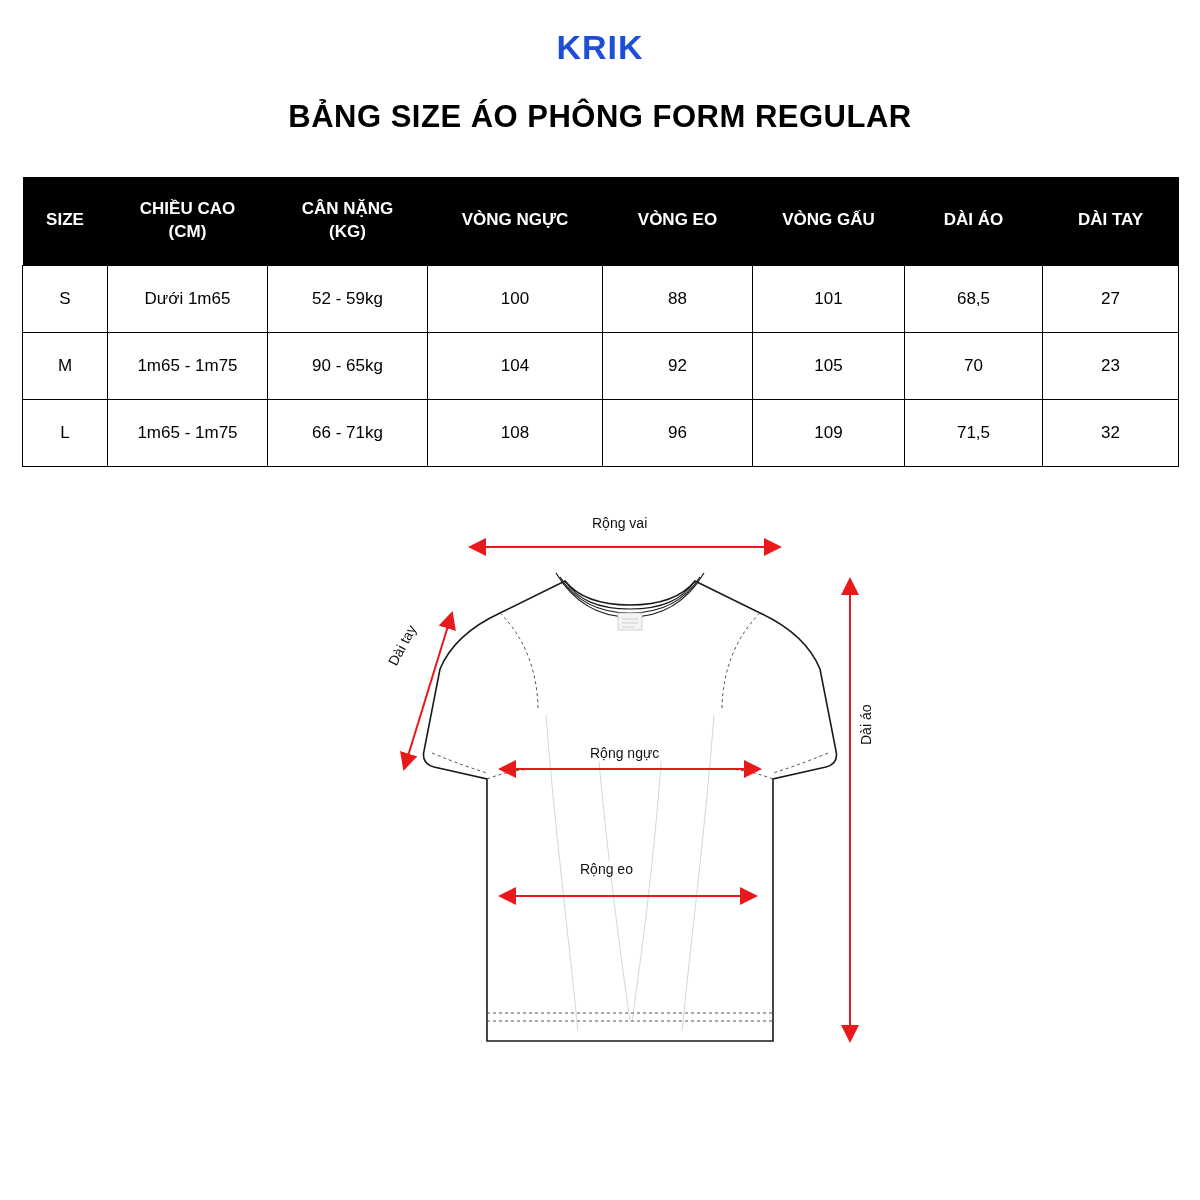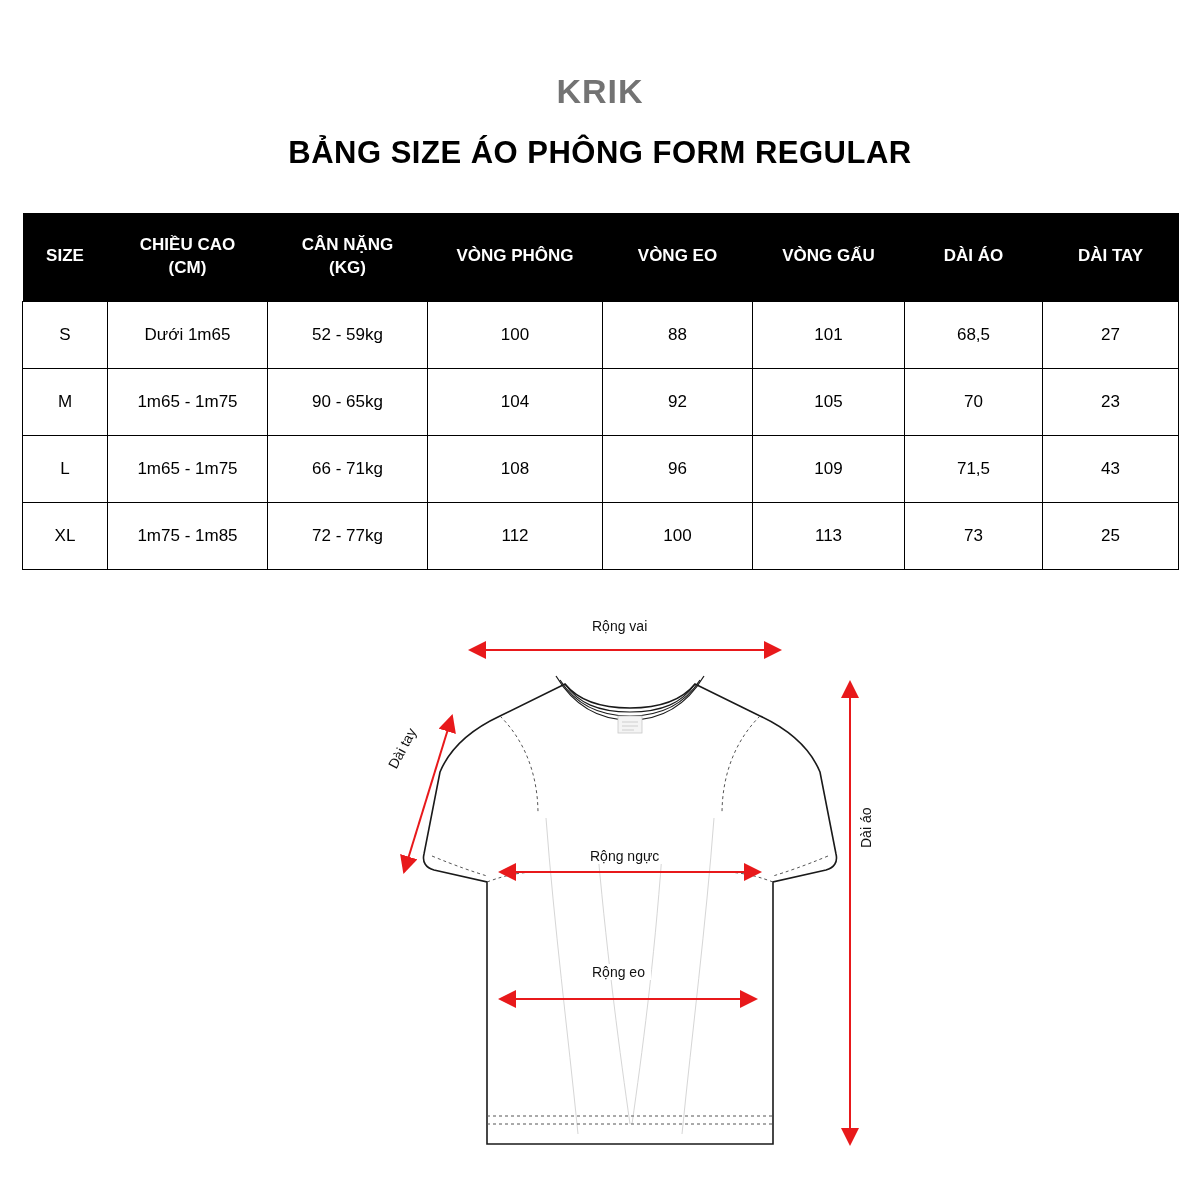--- a/index.html
+++ b/index.html
@@ -18,31 +18,31 @@
     height: 1200px;
     overflow: hidden;
   }
 
   
   .brand {
     text-align: center;
     font-size: 34px;
     font-weight: bold;
     letter-spacing: 1px;
-    margin-top: 72px;
-    color: #737373;
+    margin-top: 28px;
+    color: #1d4ed8;
   }
 
   
   .doc-title {
     text-align: center;
     font-size: 31px;
     font-weight: bold;
     letter-spacing: 0.5px;
-    margin-top: 24px;
+    margin-top: 32px;
     color: #000000;
   }
 
   
   .table-wrap {
     margin: 42px 22px 0 22px;
   }
   table.size-table {
     width: 1156px;
     border-collapse: collapse;
@@ -90,21 +90,21 @@
   .dlabel {
     position: absolute;
     font-size: 14px;
     color: #111111;
     background: #ffffff;
     padding: 0 6px;
     white-space: nowrap;
   }
   #lbl-shoulder { left: 548px; top: 14px; }
   #lbl-chest    { left: 546px; top: 244px; }
-  #lbl-waist    { left: 548px; top: 360px; }
+  #lbl-waist    { left: 536px; top: 360px; }
   #lbl-sleeve   {
     left: 344px; top: 165px;
     transform: rotate(-62deg);
     transform-origin: left top;
   }
   #lbl-length   {
     left: 820px; top: 250px;
     transform: rotate(-90deg);
     transform-origin: left top;
   }
@@ -137,21 +137,21 @@
           </th>
           <th>
             <span>CHIỀU CAO</span><br>
             <span>(CM)</span>
           </th>
           <th>
             <span>CÂN NẶNG</span><br>
             <span>(KG)</span>
           </th>
           <th>
-            <span>VÒNG PHÔNG</span>
+            <span>VÒNG NGỰC</span>
           </th>
           <th>
             <span>VÒNG EO</span>
           </th>
           <th>
             <span>VÒNG GẤU</span>
           </th>
           <th>
             <span>DÀI ÁO</span>
           </th>
@@ -182,31 +182,21 @@
           <td>23</td>
         </tr>
         <tr>
           <td>L</td>
           <td>1m65 - 1m75</td>
           <td>66 - 71kg</td>
           <td>108</td>
           <td>96</td>
           <td>109</td>
           <td>71,5</td>
-          <td>43</td>
-        </tr>
-        <tr>
-          <td>XL</td>
-          <td>1m75 - 1m85</td>
-          <td>72 - 77kg</td>
-          <td>112</td>
-          <td>100</td>
-          <td>113</td>
-          <td>73</td>
-          <td>25</td>
+          <td>32</td>
         </tr>
       </tbody>
     </table>
   </div>
 
   <div class="diagram">
     <svg width="1200" height="560" viewBox="0 0 1200 560" xmlns="http://www.w3.org/2000/svg">
       <defs>
         <marker id="arrR" markerWidth="9" markerHeight="9" refX="8" refY="4.5" orient="auto">
           <path d="M0,0 L9,4.5 L0,9 z" fill="#e8191b"></path>

